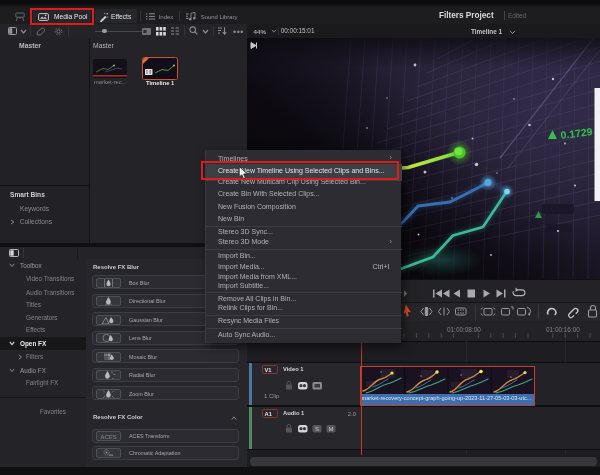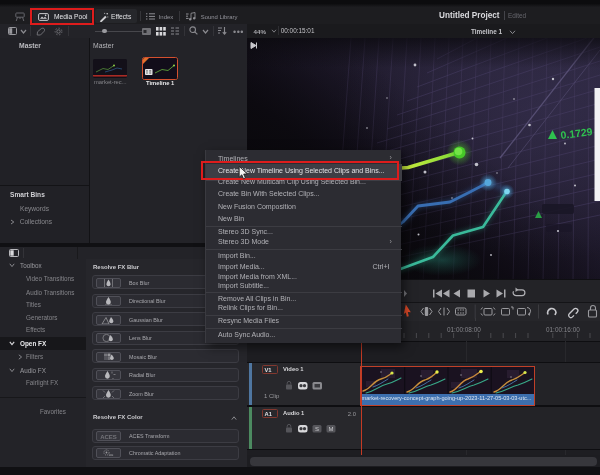--- a/index.html
+++ b/index.html
@@ -46,21 +46,21 @@
   <div class="abs" style="left:179px;top:11px;width:1px;height:10px;background:#36363a;"></div>
 
   <svg class="abs" style="left:186px;top:12px" width="10" height="9" viewBox="0 0 10 9">
     <path d="M0 2 h2.6 M0 4.2 h2 M0 6.4 h2.6" stroke="#8e8e93" stroke-width="1"></path>
     <path d="M5 7 V1.3 L9 0.5 V6" stroke="#8e8e93" stroke-width="0.9" fill="none"></path>
     <circle cx="4.2" cy="7.2" r="1.2" fill="#8e8e93"></circle>
       <circle cx="8.2" cy="6.2" r="1.2" fill="#8e8e93"></circle>
   </svg>
   <div class="txt" style="left:200.8px;top:13.6px;font-size:5.9px;color:#93939a;">Sound Library</div>
 
-  <div class="txt" style="left:439px;top:10.8px;font-size:8.2px;font-weight:bold;color:#dadade;">Untitled Project</div>
+  <div class="txt" style="left:439px;top:10.8px;font-size:8.2px;font-weight:bold;color:#dadade;">Filters Project</div>
   <div class="abs" style="left:503.5px;top:11px;width:1px;height:9px;background:#44444a;"></div>
   <div class="txt" style="left:508px;top:12px;font-size:6.4px;color:#66666c;">Edited</div>
 
   <div class="abs" style="left:0;top:24px;width:247px;height:14px;background:#232328;border-bottom:1px solid #121215;"></div>
   <div class="abs" style="left:247px;top:24px;width:353px;height:14px;background:#1a1a1d;border-bottom:1px solid #121215;"></div>
 
   <svg class="abs" style="left:8px;top:27px" width="9" height="8" viewBox="0 0 9 8">
     <rect x="0.5" y="0.5" width="8" height="7" rx="1" fill="none" stroke="#98989d" stroke-width="1"></rect>
     <rect x="1.2" y="1.2" width="3" height="5.6" fill="#98989d"></rect>
   </svg>

